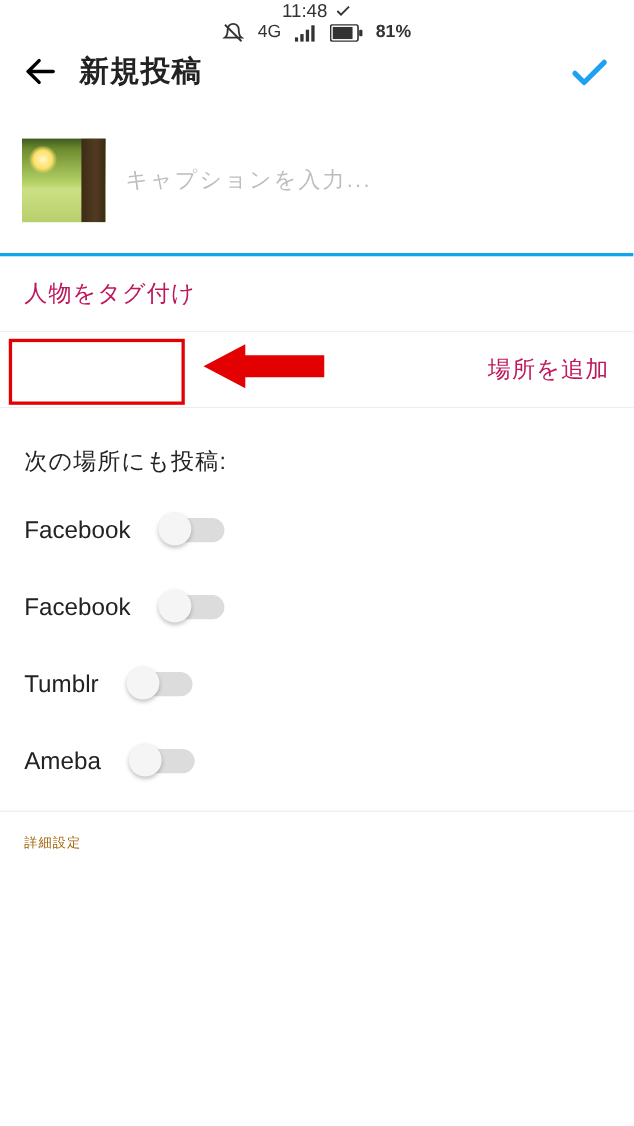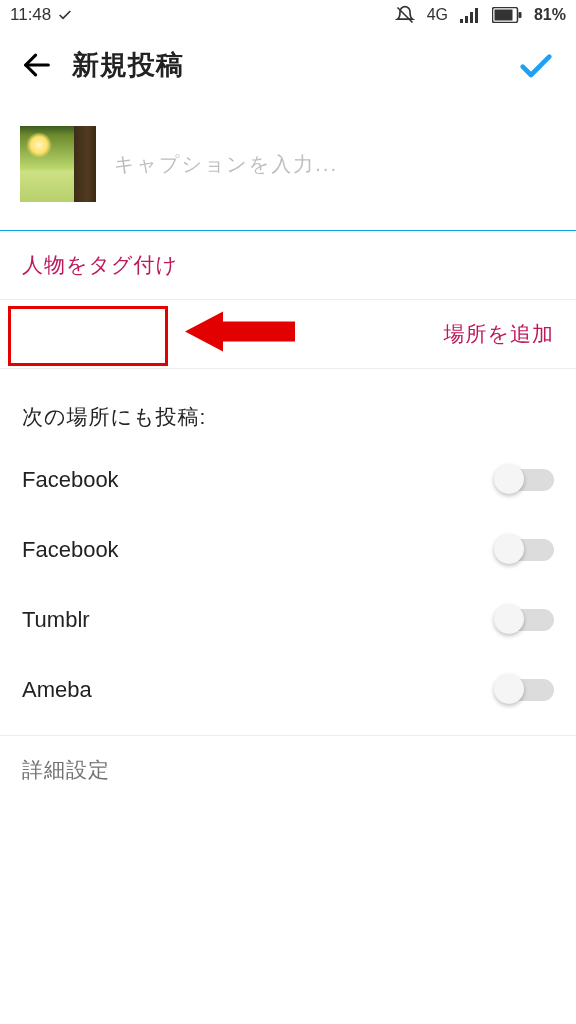--- a/index.html
+++ b/index.html
@@ -1,57 +1,57 @@
 <!DOCTYPE html>
 <html><head>
 <meta charset="utf-8">
 <style>
   * { margin: 0; padding: 0; box-sizing: border-box; }
   html, body { width: 576px; height: 1024px; font-family: -apple-system, "Helvetica Neue", Arial, sans-serif; background: #fff; color: #222; }
 
   
-  .status-bar { height: 30px; display: flex; justify-content: space-between; align-items: center; padding: 0 10px; font-size: 17px; color: #333; }
+  .status-bar { height: 30px; display: flex; justify-content: space-between; align-items: center; padding: 0 10px; font-size: 17px; color: #333; flex-direction: column; }
   .status-left { display: flex; align-items: center; gap: 6px; }
   .status-right { display: flex; align-items: center; gap: 12px; }
   .status-right svg, .status-left svg { display: block; }
 
   
   .app-header { height: 70px; display: flex; align-items: center; padding: 0 20px; justify-content: flex-end; }
   .back-btn { width: 44px; display: flex; align-items: center; }
   .title { font-size: 27px; font-weight: 700; flex: 1; padding-left: 8px; letter-spacing: 1px; }
   .confirm-btn { width: 44px; display: flex; justify-content: flex-end; }
 
   
-  .caption-row { display: flex; align-items: center; padding: 26px 20px 28px 20px; gap: 18px; border-bottom: 1px solid #0ea5e9; }
+  .caption-row { display: flex; align-items: center; padding: 26px 20px 28px 20px; gap: 18px; border-bottom: 3px solid #0ea5e9; }
   .thumb { width: 76px; height: 76px; background: linear-gradient(180deg,#3b5a1e 0%,#6d8a2e 12%,#b8d66a 55%,#cde084 60%,#b7d06b 100%); position: relative; overflow: hidden; }
   .thumb .sun { position: absolute; top: 6px; left: 6px; width: 26px; height: 26px; background: radial-gradient(circle,#fff6c4 0%,#ffe169 45%,rgba(255,225,105,0) 70%); border-radius: 50%; }
   .thumb .trunk { position: absolute; right: 0; top: 0; width: 22px; height: 100%; background: linear-gradient(90deg,#3e2c17 0%,#523a21 60%,#3a2a15 100%); }
   .caption-input { border: none; outline: none; font-size: 20px; color: #bdbdbd; letter-spacing: 2px; flex: 1; }
   .caption-input::placeholder { color: #bdbdbd; }
 
   
   .row { padding: 20px 22px; font-size: 21px; color: #be185d; border-bottom: 1px solid #ececec; letter-spacing: 1px; }
   .row.tag-people { }
 
   
   .row.add-location { position: relative; display: flex; align-items: center; justify-content: flex-end; }
   .highlight-box { position: absolute; left: 8px; top: 6px; right: auto; width: 160px; height: 60px; border: 3px solid #e20000; pointer-events: none; }
   .arrow-wrap { position: absolute; left: 185px; top: 50%; transform: translateY(-50%); pointer-events: none; }
 
   
   .section-label { padding: 34px 22px 14px 22px; font-size: 21px; letter-spacing: 1px; }
-  .share-row { display: flex; align-items: center; justify-content: space-between; padding: 22px 22px 22px 22px; font-size: 22px; gap: 29px; }
+  .share-row { display: flex; align-items: center; padding: 22px 22px 22px 22px; font-size: 22px; gap: 29px; }
   .share-list { border-bottom: 1px solid #ececec; padding-bottom: 10px; }
 
   
   .toggle { width: 56px; height: 22px; background: #dcdcdc; border-radius: 12px; position: relative; }
   .toggle .knob { position: absolute; left: -4px; top: -5px; width: 30px; height: 30px; border-radius: 50%; background: #f5f5f5; box-shadow: 0 2px 4px rgba(0,0,0,.25); }
 
   
-  .advanced { padding: 20px 22px; font-size: 21px; color: #737373; letter-spacing: 1px; }
+  .advanced { padding: 20px 22px; font-size: 12px; color: #a16207; letter-spacing: 1px; }
 </style>
 </head>
 <body>
 
 <div class="status-bar">
   <div class="status-left">
     <span>11:48</span>
     <svg width="16" height="16" viewBox="0 0 24 24" fill="none" stroke="#333" stroke-width="2.5">
         <polyline points="4 12 9 17 20 6"></polyline>
       </svg>

